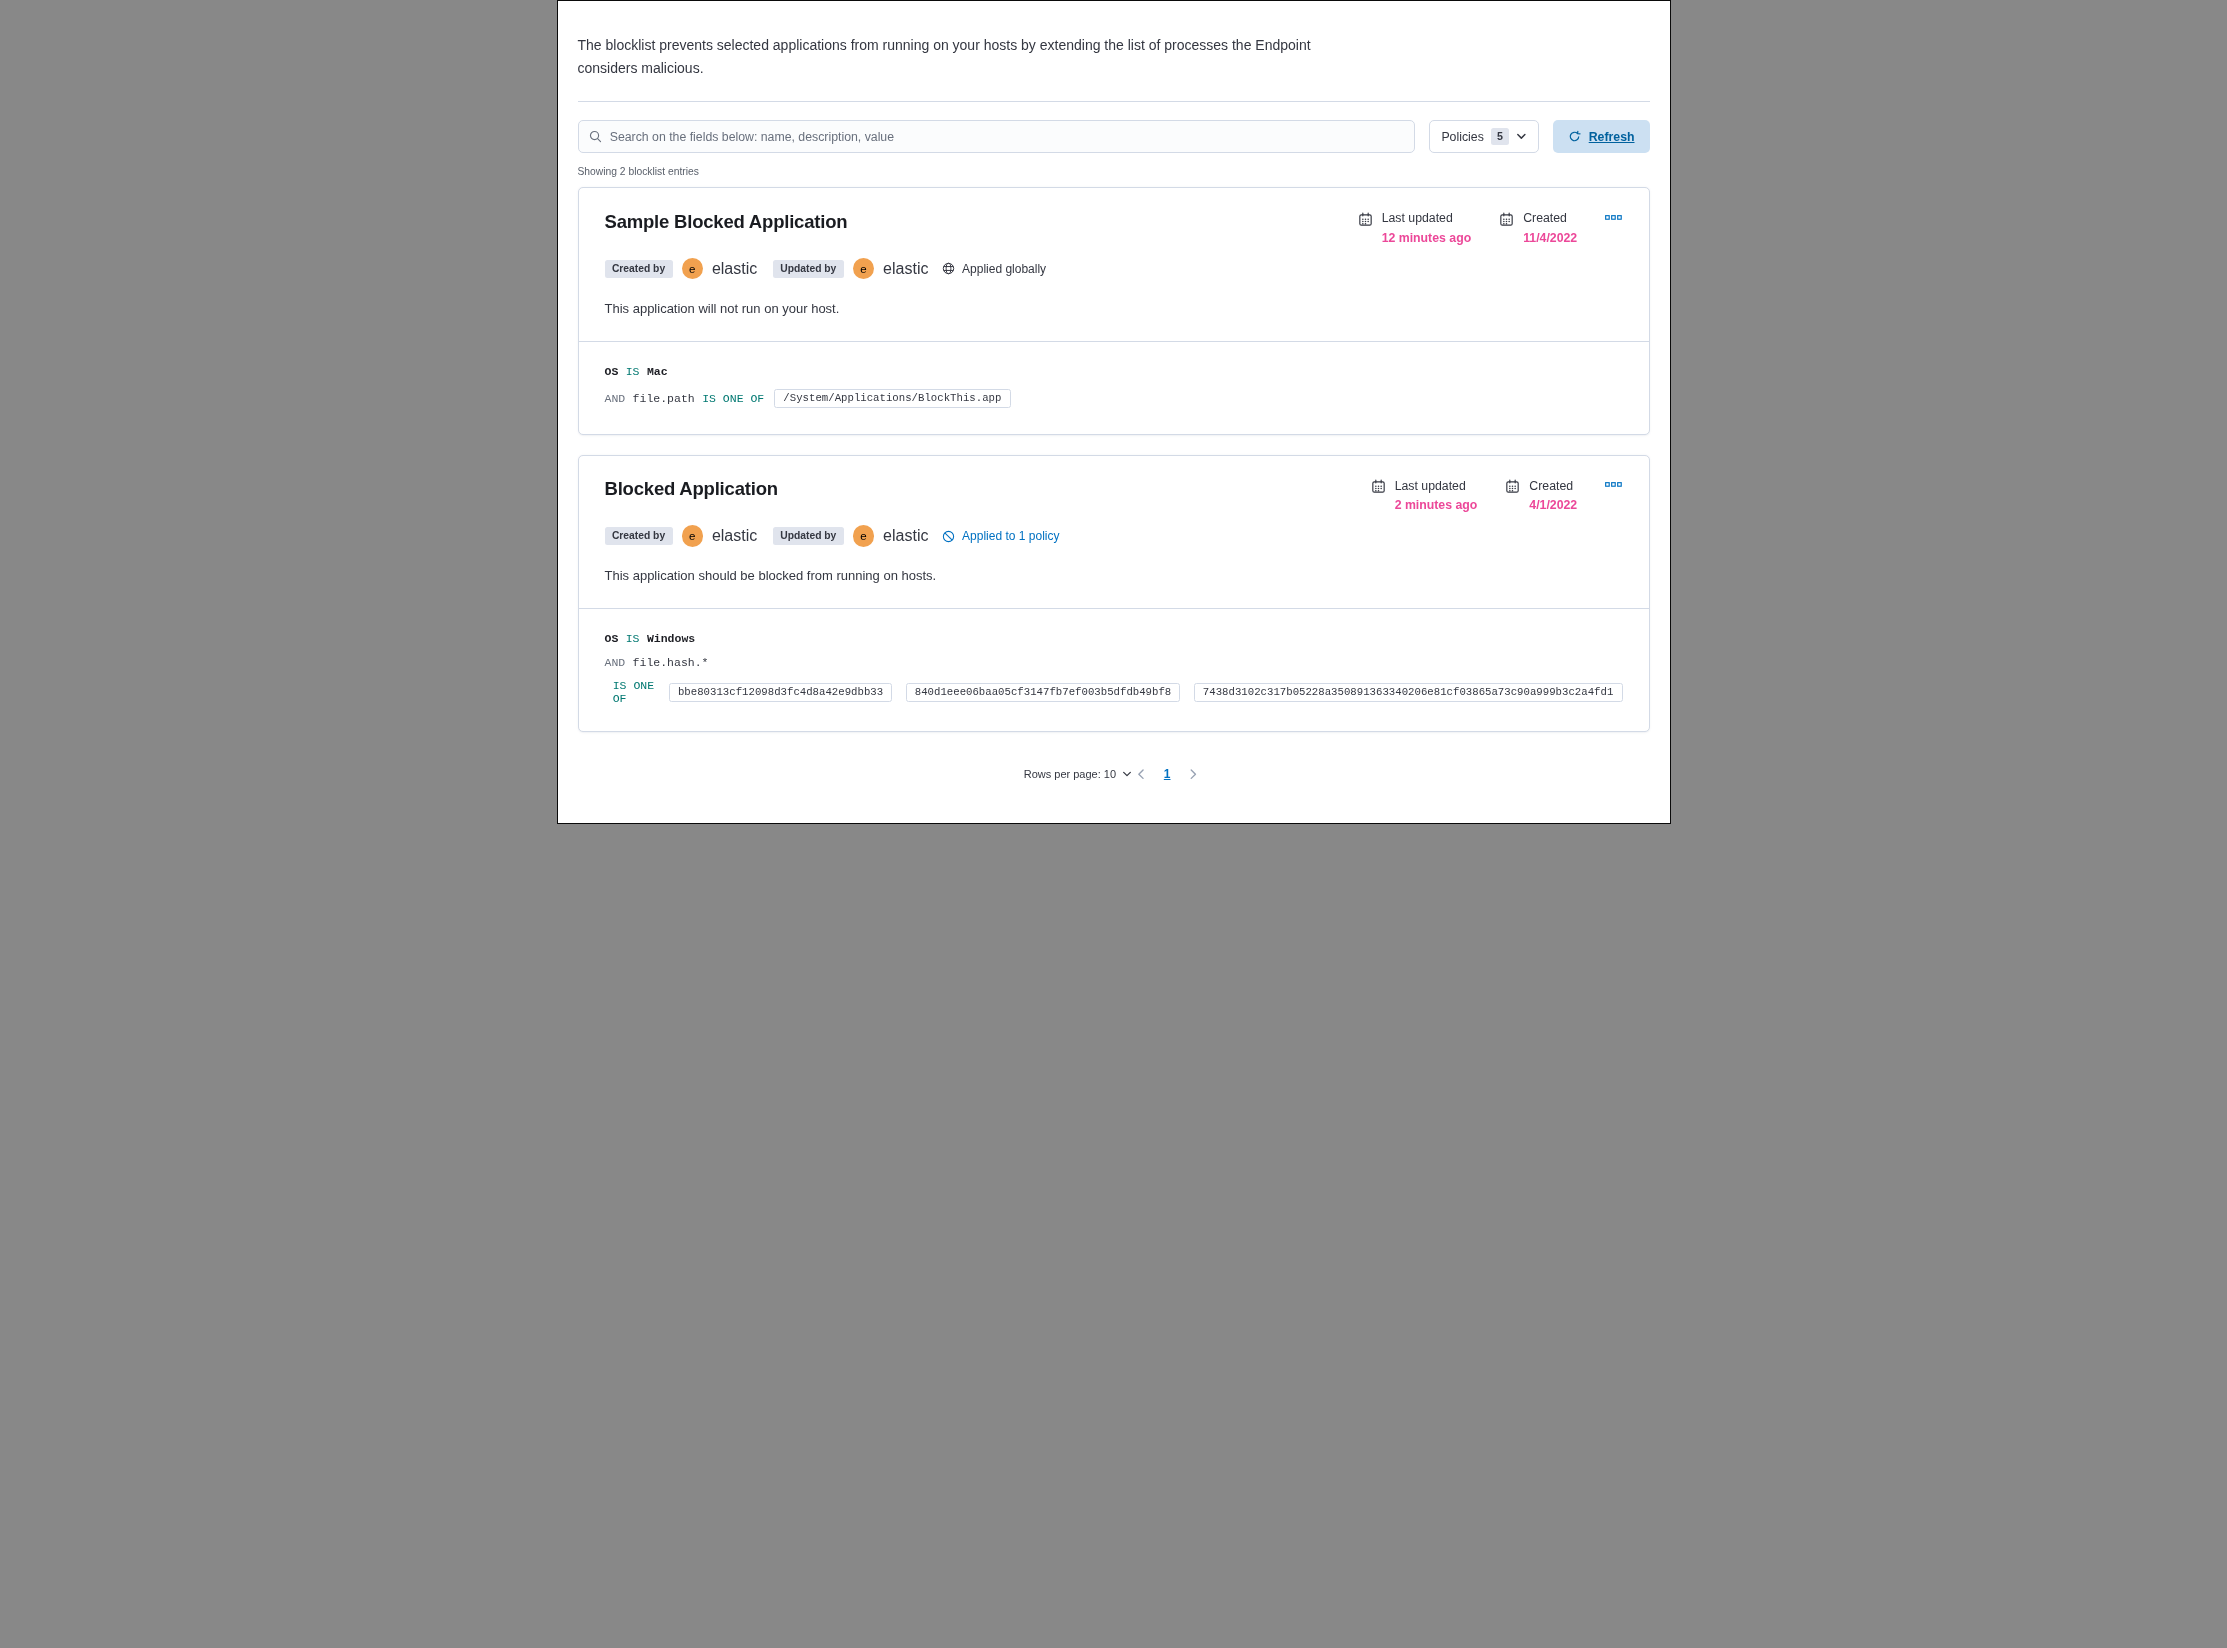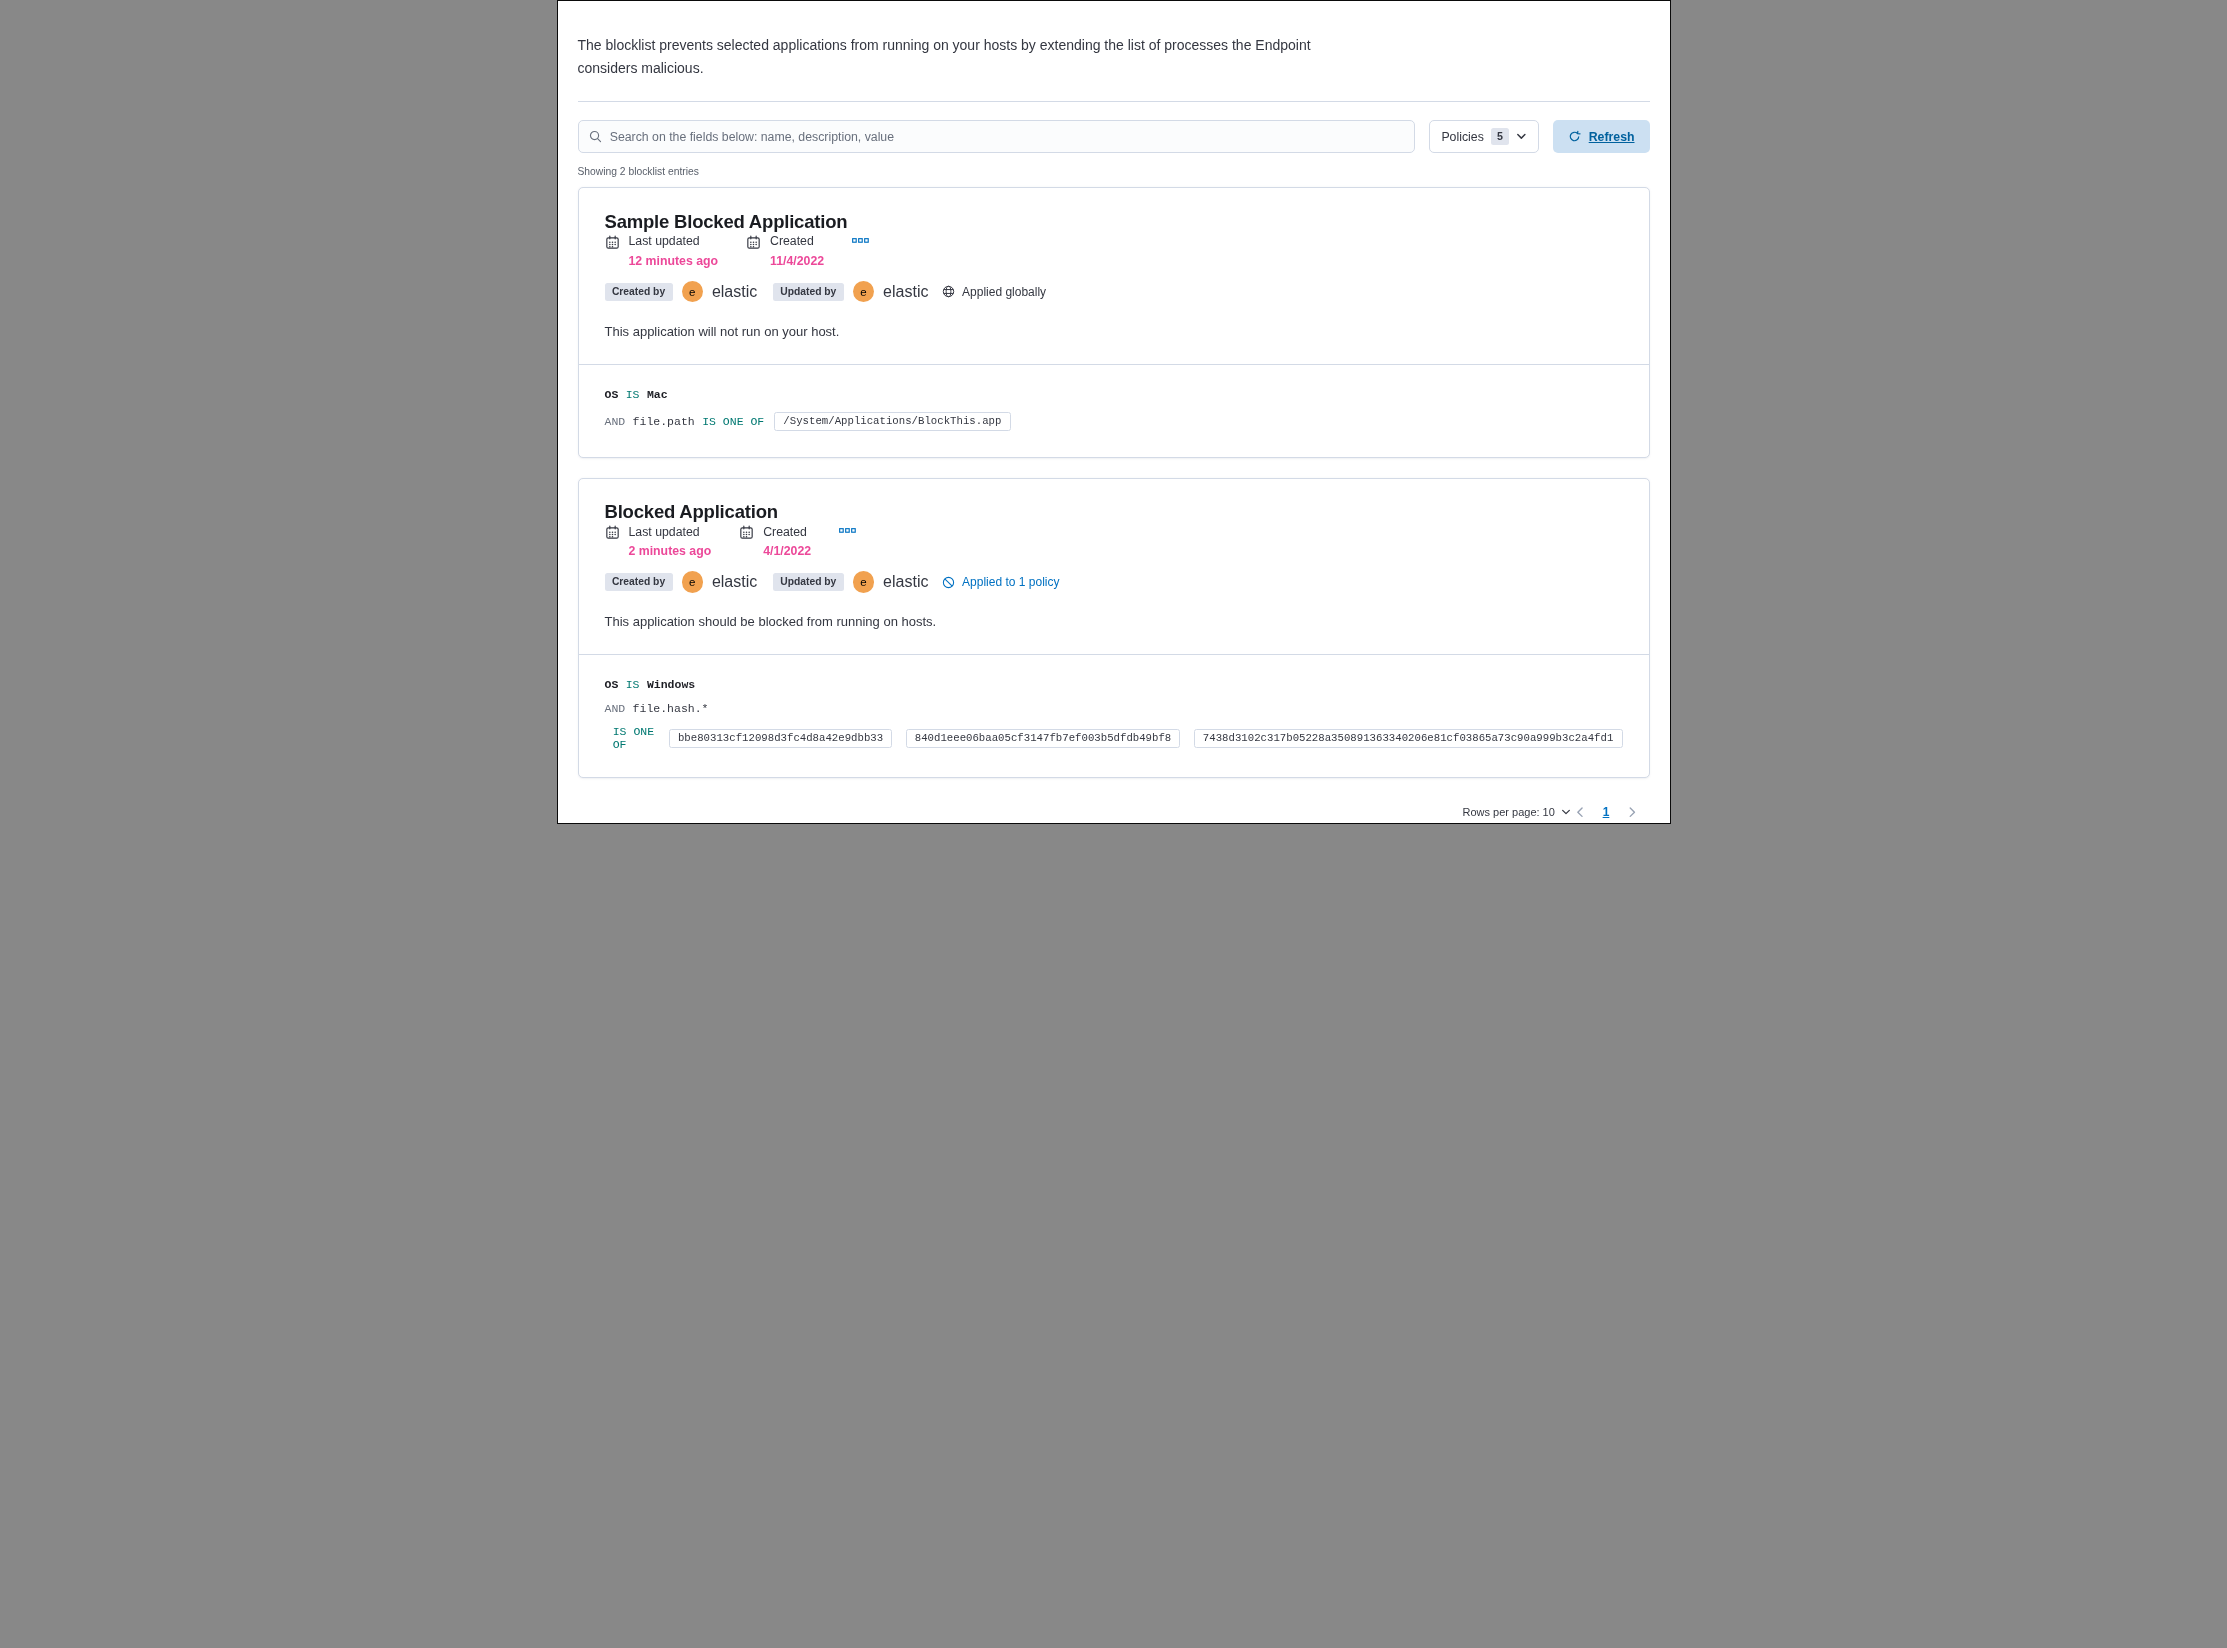--- a/index.html
+++ b/index.html
@@ -54,21 +54,21 @@
 
   .summary { margin-top:13px; font-size:10.3px; color:#5a606b; }
 
   
   .card {
     border:0.8px solid #d3dae6; border-radius:5px; background:#fff; margin-top:10px;
     box-shadow:0 0.8px 1.6px rgba(152,162,179,0.15);
   }
   .card + .card { margin-top:20px; }
   .card-main { padding:21.4px 26px 25px 26px; }
-  .card-top { display:flex; justify-content:center; align-items:flex-start;flex-direction:column; }
+  .card-top { display:flex; justify-content:space-between; align-items:flex-start; }
   h2.entry-title { font-size:18.5px; line-height:23px; font-weight:700; color:#1a1c21; letter-spacing:-0.2px; }
   .meta { display:flex; align-items:flex-start; gap:28px; padding-top:1.6px; }
   .meta-item { display:flex; gap:9px; }
   .meta-item svg { margin-top:0.8px; color:#343741; }
   .meta-text { display:flex; flex-direction:column; gap:5.8px; }
   .meta-label { font-size:12.3px; color:#343741; }
   .meta-value { font-size:12.3px; font-weight:700; color:#ec4899; }
   .menu-btn { background:none; border:none; cursor:pointer; padding:3.3px 0 0 0; color:#0071c2; }
 
   .badges { display:flex; align-items:center; gap:9px; margin-top:13px; }
@@ -99,21 +99,21 @@
   .mono-b { font-weight:700; color:#1d1e24; }
   .mono-op { color:#007871; }
   .mono-conj { color:#69707d; }
   .pill {
     border:0.8px solid #d3dae6; border-radius:2.5px; background:#fff; padding:2.5px 8.2px;
     font-size:10.7px; color:#343741; margin-left:2.5px; white-space:nowrap;text-align:center;
   }
   .pill + .pill { margin-left:5.8px; }
 
   
-  .footer { display:flex; justify-content:flex-end; align-items:center; margin-top:24px; padding:0 8.2px 0 7.4px; }
+  .footer { display:flex; justify-content:center; align-items:center; margin-top:32px; padding:0 8.2px 0 7.4px; }
   .rows-btn {
     display:inline-flex; align-items:center; gap:5.8px; background:none; border:none; cursor:pointer;
     font-family:inherit; font-size:11px; color:#343741; padding:0;
   }
   .rows-btn svg { color:#343741; }
   .pagination { display:flex; align-items:center; gap:11.5px; }
   .page-btn { background:none; border:none; cursor:pointer; padding:3.3px; color:#98a2b3; display:flex; }
   .page-num { font-size:12px; font-weight:700; color:#0071c2; text-decoration:underline; cursor:pointer; padding:0 1.6px; }
 </style>
 </head>

